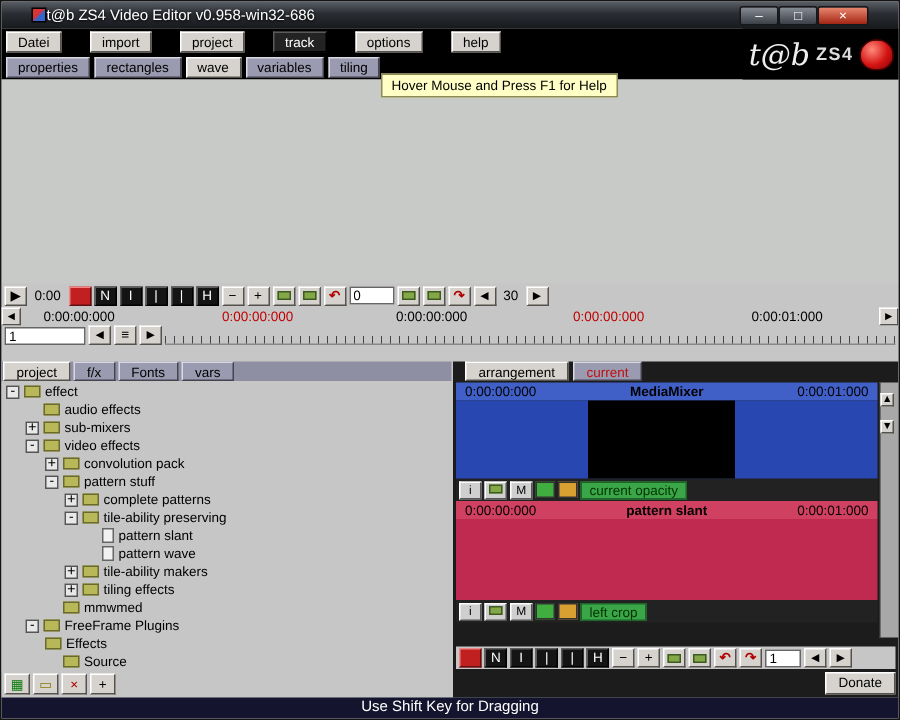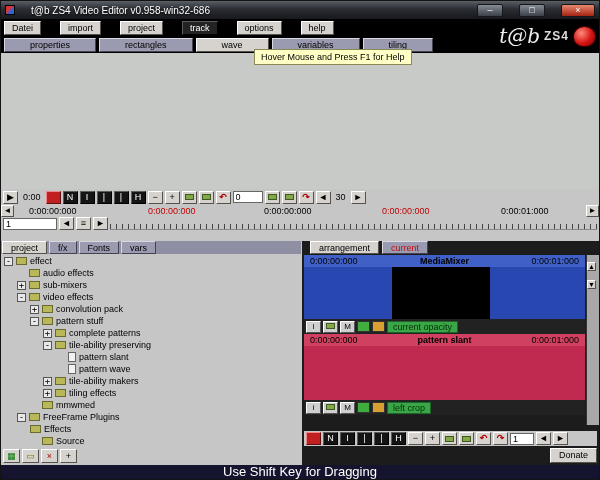--- a/index.html
+++ b/index.html
@@ -2,36 +2,36 @@
 <html><head>
 <meta charset="utf-8">
 <style>
   * { margin:0; padding:0; box-sizing:border-box; }
   html,body { width:600px; height:480px; font-family:"Liberation Sans", sans-serif; }
   .window { position:relative; width:600px; height:480px; background:#c6c6c6; border:1px solid #141414; overflow:hidden; }
 
   
   .titlebar { position:absolute; top:0; left:0; right:0; height:18px;
     background:linear-gradient(#5a6066,#2a2d33 45%,#17191d);
-    display:flex; align-items:center; gap:16px; padding:0 4px; color:#fff; font-size:10px; }
+    display:flex; align-items:center; gap:0; padding:0 20px; color:#fff; font-size:10px; }
   .title-icon { width:10px; height:10px; background:linear-gradient(135deg,#d33 40%,#36c 60%); border:1px solid #000; flex:none; }
   .title-text { flex:1; white-space:nowrap; overflow:hidden; text-shadow:0 1px 2px #000; }
   .win-btn { width:26px; height:13px; font-size:9px; line-height:11px; text-align:center; color:#fff;
     background:linear-gradient(#868c94,#3c4048); border:1px solid #15171a; border-radius:2px; cursor:default; }
   .win-btn.close { width:34px; background:linear-gradient(#e8876f,#a32513); }
 
   
   .menubar { position:absolute; top:18px; left:0; right:0; height:17px; background:#000;
     display:flex; align-items:center; gap:19px; padding:0 3px; }
   .menu-btn { font-size:9px; height:14px; padding:1px 7px; background:#d6d3ce; color:#000;
     border:1px solid; border-color:#fff #55524d #55524d #fff; }
   .menu-btn.active { background:#232323; color:#fff; border-color:#5a5a5a #000 #000 #5a5a5a; }
   .tabrow { position:absolute; top:35px; left:0; right:0; height:17px; background:#000;
     display:flex; align-items:center; gap:3px; padding:0 3px; }
-  .tab { font-size:9px; height:14px; padding:1px 25px; background:#9a9ab0; color:#000;
+  .tab { font-size:9px; height:14px; padding:1px 7px; background:#9a9ab0; color:#000;
     border:1px solid; border-color:#d8d8e2 #444450 #444450 #d8d8e2; }
   .tab.selected { background:#d6d3ce; border-color:#fff #55524d #55524d #fff; }
 
   .tooltip { position:absolute; top:48px; left:253px; height:16px; z-index:6;
     background:#ffffc6; border:1px solid #8a8a55; color:#000; font-size:9px; padding:2px 6px; white-space:nowrap; }
 
   .brand { position:absolute; top:18px; right:0; width:104px; height:34px; background:#000; z-index:5;
     display:flex; align-items:center; justify-content:flex-end; gap:4px; padding:0 3px; }
   .brand-script { color:#eee; font-style:italic; font-size:20px; font-family:"DejaVu Serif", serif; }
   .brand-zs4 { color:#ddd; font-weight:bold; font-size:12px; letter-spacing:1px; }
@@ -107,21 +107,21 @@
   .v-btn { width:12px; height:11px; font-size:7px; line-height:10px; text-align:center; background:#d6d3ce;
     border:1px solid; border-color:#fff #55524d #55524d #fff; }
 
   .rp-toolbar { position:absolute; left:2px; right:2px; bottom:19px; height:15px; background:#c6c6c6;
     display:flex; align-items:center; gap:2px; padding:0 2px; }
   .donate-row { position:absolute; left:2px; right:2px; bottom:1px; height:16px; display:flex; justify-content:flex-end; }
   .donate-btn { font-size:9px; height:15px; padding:1px 8px; background:#d6d3ce;
     border:1px solid; border-color:#fff #55524d #55524d #fff; }
 
   .statusbar { position:absolute; bottom:0; left:0; right:0; height:14px; background:#14142e;
-    color:#fff; font-size:13px; text-align:center; line-height:14px; }
+    color:#fff; font-size:10px; text-align:center; line-height:14px; }
 </style>
 </head>
 <body>
 
 <div class="window">
 
   <div class="titlebar">
     <span class="title-icon"></span>
     <span class="title-text">t@b ZS4 Video Editor v0.958-win32-686</span>
     <span class="win-btn">–</span>

